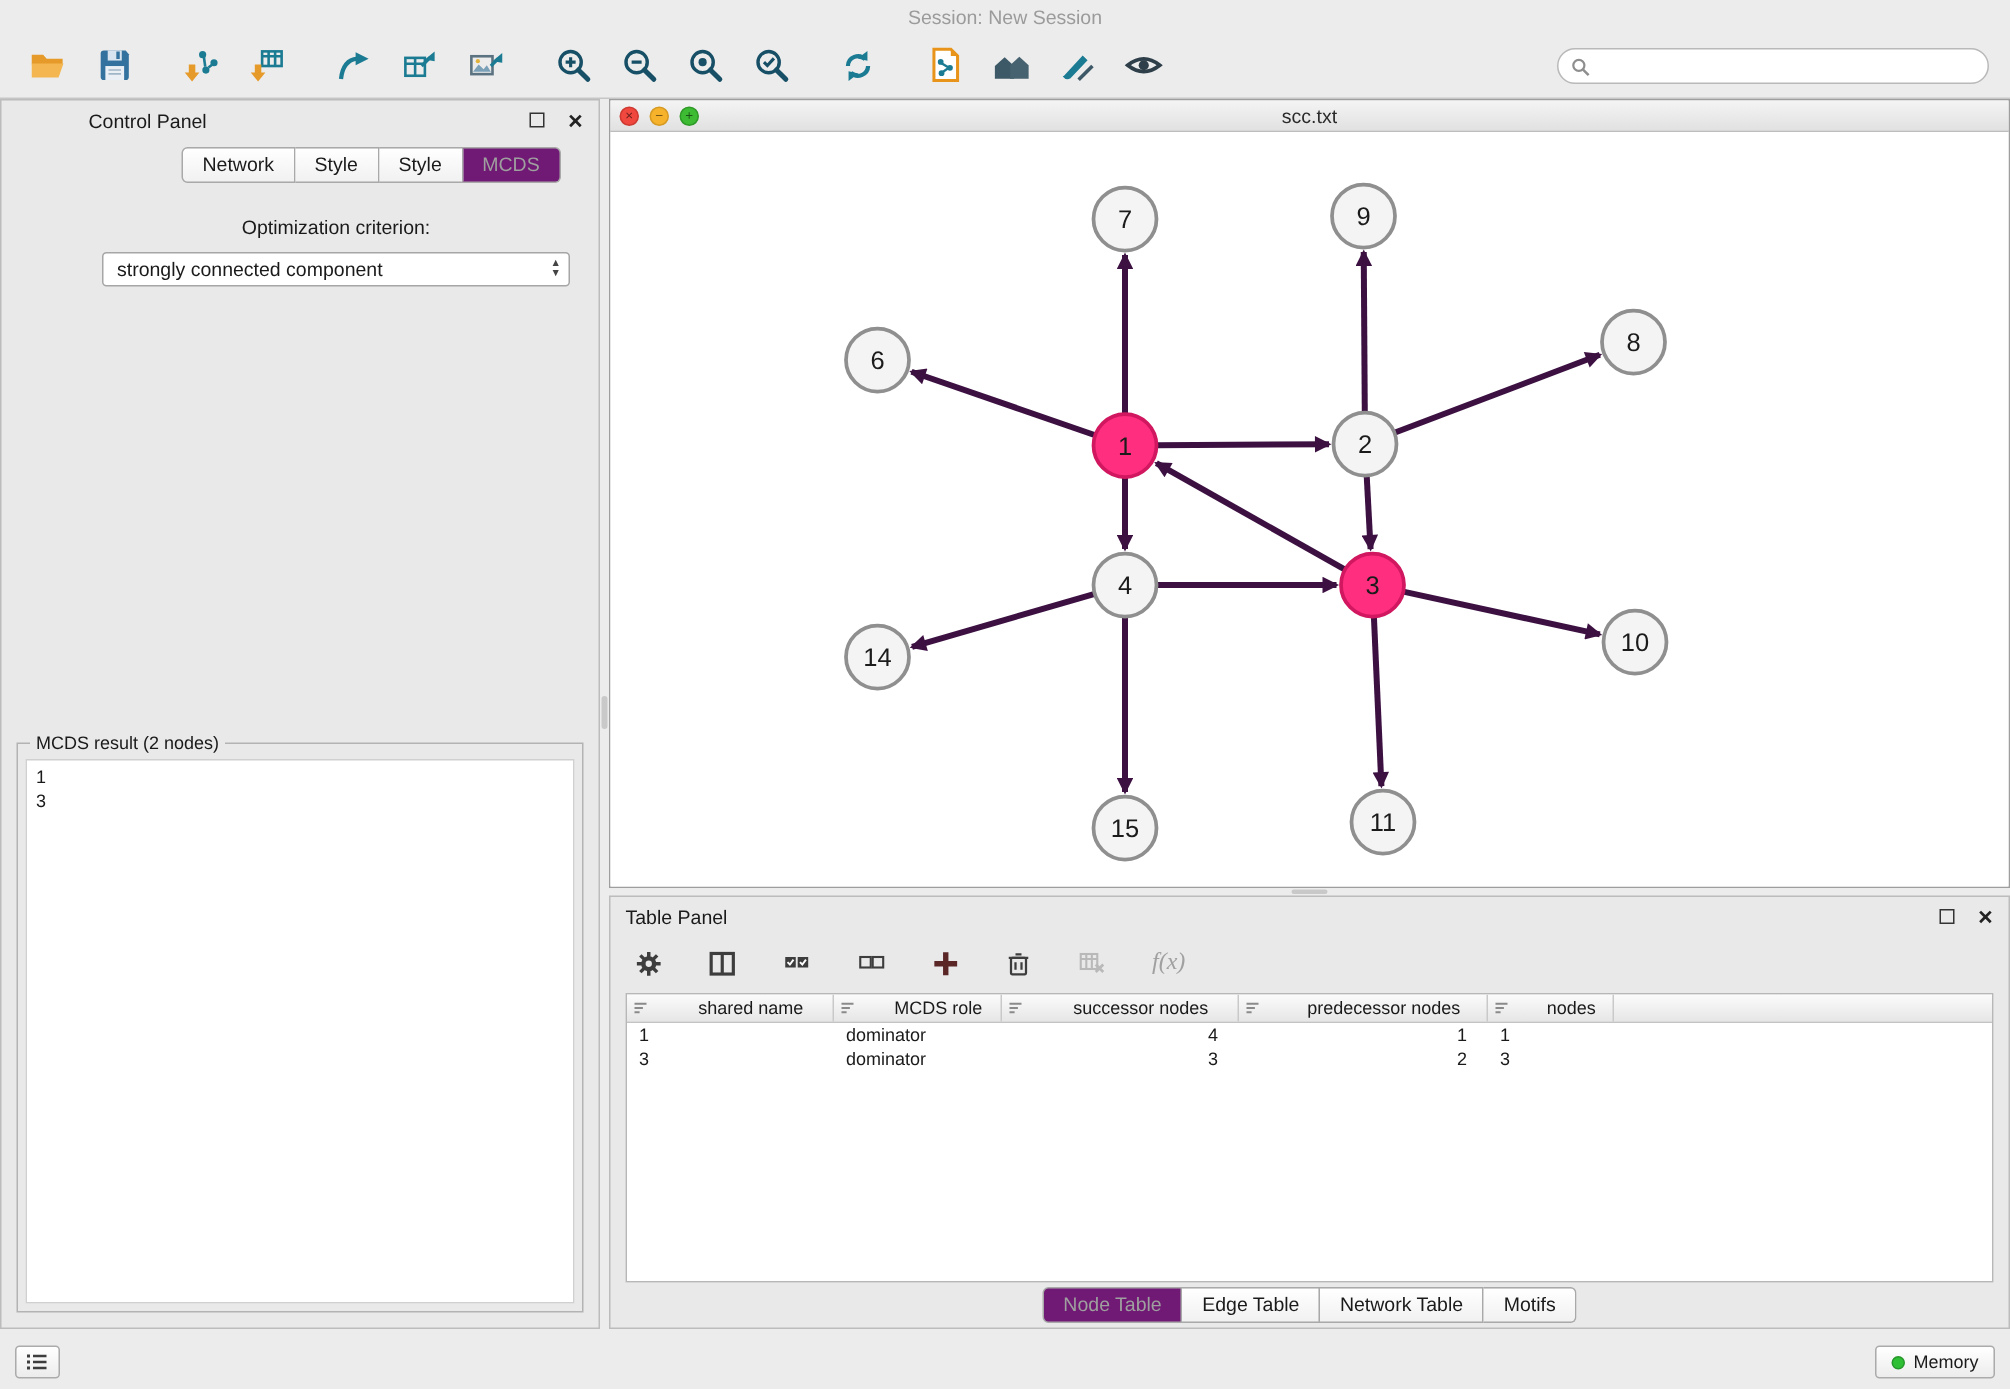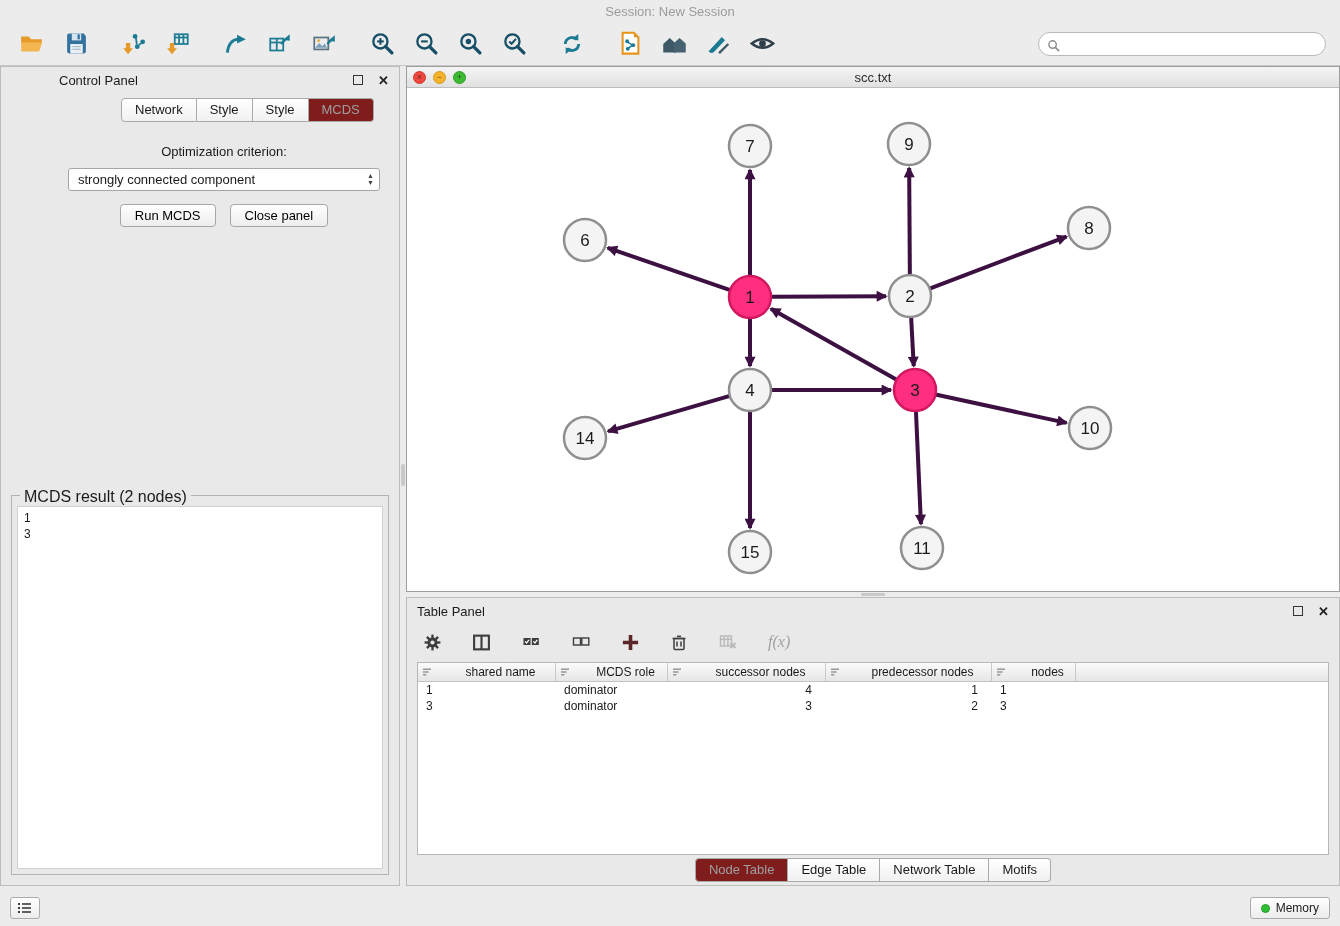--- a/index.html
+++ b/index.html
@@ -19,29 +19,29 @@
   
   .control-panel { width:400px; background:#e9e9e9; border:1px solid #bcbcbc; position:relative;padding-left:48px; }
   .panel-header { height:26px; display:flex; align-items:center; padding:0 10px; font-size:13px; }
   .panel-header .spacer { flex:1; }
   .float-icon { width:10px; height:10px; border:1.5px solid #333; margin-right:15px; }
   .close-icon { font-size:13px; font-weight:bold; color:#222; }
   .cp-tabs { display:flex; margin:5px 0 0 72px; }
   .seg-tab { font-size:13px; padding:3px 13px 4px; background:linear-gradient(#ffffff,#f1f1f1); border:1px solid #a9a9a9; border-left:none; white-space:nowrap; }
   .seg-tab:first-child { border-left:1px solid #a9a9a9; border-top-left-radius:4px; border-bottom-left-radius:4px; }
   .seg-tab:last-child { border-top-right-radius:4px; border-bottom-right-radius:4px; }
-  .seg-tab.active { background:#7f1d1d; color:#9f9f9f; }
+  .seg-tab.active { background:#701a75; color:#9f9f9f; }
   .opt-label { text-align:center; font-size:13px; margin-top:22px; }
   .dropdown { width:312px; height:23px; margin:9px auto 0; background:#fff; border:1px solid #a6a6a6; border-radius:3px; display:flex; align-items:center; padding-left:9px; font-size:13px; position:relative; }
   .stepper { position:absolute; right:5px; top:3px; display:flex; flex-direction:column; align-items:center; }
   .stepper span { font-size:7px; line-height:7px; color:#444; }
   .cp-buttons { display:flex; justify-content:center; gap:14px; margin-top:13px; }
   .btn { font-size:13px; padding:3px 14px; background:linear-gradient(#ffffff,#ededed); border:1px solid #a6a6a6; border-radius:4px; }
   .result-group { position:absolute; left:10px; right:10px; top:428px; bottom:10px; border:1px solid #b3b3b3; }
-  .result-title { position:absolute; top:-8px; left:8px; background:#e9e9e9; padding:0 4px; font-size:16px; }
+  .result-title { position:absolute; top:-8px; left:8px; background:#e9e9e9; padding:0 4px; font-size:12px; }
   .result-list { position:absolute; left:5px; right:5px; top:10px; bottom:5px; background:#fff; border:1px solid #d0d0d0; font-size:12px; padding:3px 6px; }
   .result-line { line-height:16px; }
 
   
   .v-splitter { width:6px; position:relative; }
   .v-splitter .vhandle { position:absolute; left:1px; top:398px; width:4px; height:22px; background:#c9c9c9; border-radius:2px; }
   .h-splitter { height:5px; position:relative; }
   .h-splitter .hhandle { position:absolute; top:1px; left:calc(50% - 12px); width:24px; height:3px; background:#c9c9c9; border-radius:2px; }
 
   
@@ -264,24 +264,20 @@
     <div class="opt-label">Optimization criterion:</div>
 
     <div class="dropdown">
       <span>strongly connected component</span>
       <span class="stepper">
           <span>▲</span>
           <span>▼</span>
         </span>
     </div>
 
-    <div class="cp-buttons">
-      <button class="btn">Run MCDS</button>
-      <button class="btn">Close panel</button>
-    </div>
 
     <div class="result-group">
       <span class="result-title">MCDS result (2 nodes)</span>
       <div class="result-list">
         <div class="result-line">1</div>
         <div class="result-line">3</div>
       </div>
     </div>
   </div>
 

